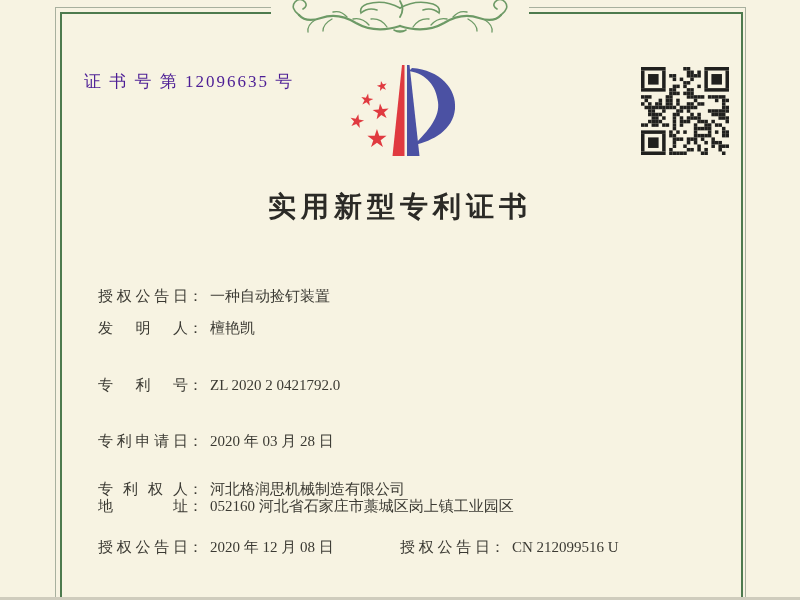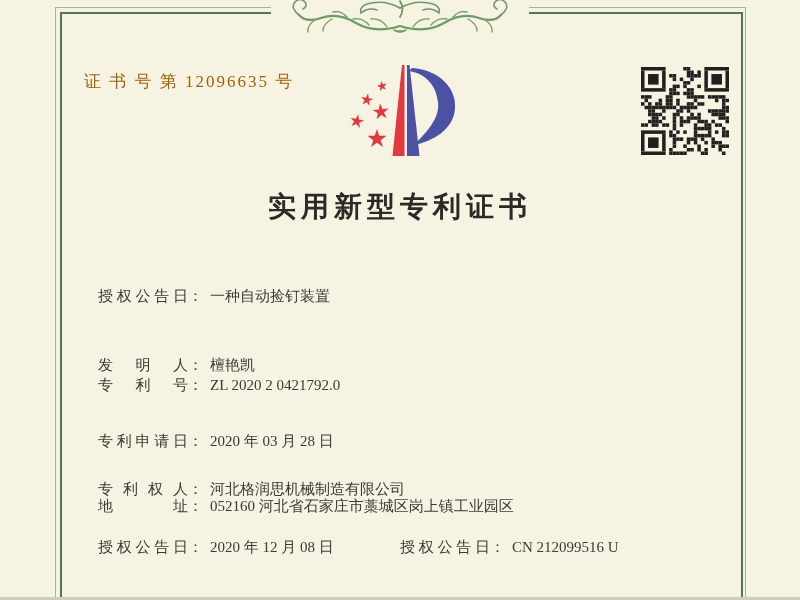--- a/index.html
+++ b/index.html
@@ -15,42 +15,42 @@
     border:1px solid #a8b09e;border-bottom:none;pointer-events:none;
   }
   .border-inner{
     position:absolute;left:60px;top:12px;width:679px;height:606px;
     border:2px solid #4d7a4e;border-bottom:none;pointer-events:none;
   }
   
   .ornament{position:absolute;left:263px;top:-4px;z-index:3;}
   
   .cert-no{
-    position:absolute;left:84px;top:70px;font-size:17px;letter-spacing:2px;color:#a16207;
+    position:absolute;left:84px;top:70px;font-size:17px;letter-spacing:2px;color:#4c1d95;
   }
   
   .logo{position:absolute;left:336px;top:55px;width:132px;height:118px;}
   .logo svg{position:absolute;left:0;top:0;}
   .star{position:absolute;line-height:1;color:#e03a40;transform:translate(-50%,-50%) rotate(var(--r,0deg));}
   
   .qr{position:absolute;left:641px;top:67px;width:88px;height:88px;}
   
   .title{
     position:absolute;left:0;top:188px;width:800px;text-align:center;
     font-size:28px;font-weight:bold;letter-spacing:5px;color:#2b2a26;
   }
   
   .row{position:absolute;left:98px;font-size:15px;white-space:nowrap;color:#3b3a33;}
   .row .flabel{
     display:inline-block;width:90px;vertical-align:bottom;
     text-align:justify;text-align-last:justify;text-justify:inter-character;
   }
   .row .colon{display:inline-block;}
   .row .fvalue{margin-left:7px;margin-top:24px;}
-  .r1{top:287px}.r2{top:356px}.r3{top:376px}.r4{top:432px}.r5{top:480px}.r6{top:497px}.r7{top:538px}
+  .r1{top:287px}.r2{top:319px}.r3{top:376px}.r4{top:432px}.r5{top:480px}.r6{top:497px}.r7{top:538px}
   .field-b{position:absolute;left:302px;top:0;}
   
   .scan-edge{position:absolute;left:0;bottom:0;width:800px;height:3px;background:#cfccbd;}
 </style>
 </head>
 <body>
 
 <div class="border-outer"></div>
 <div class="border-inner"></div>
 

